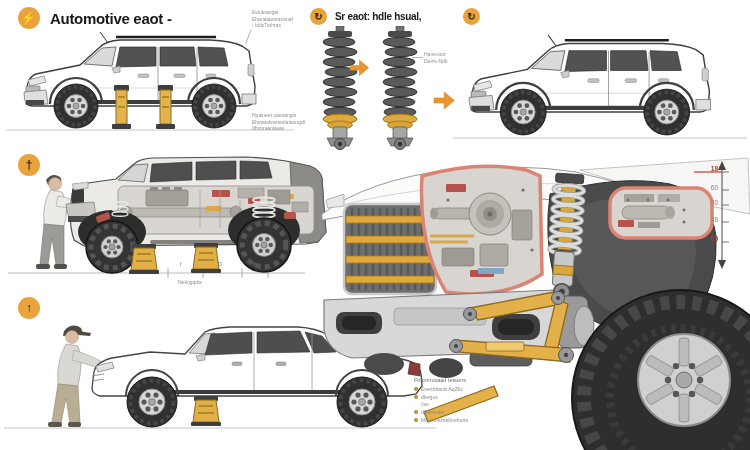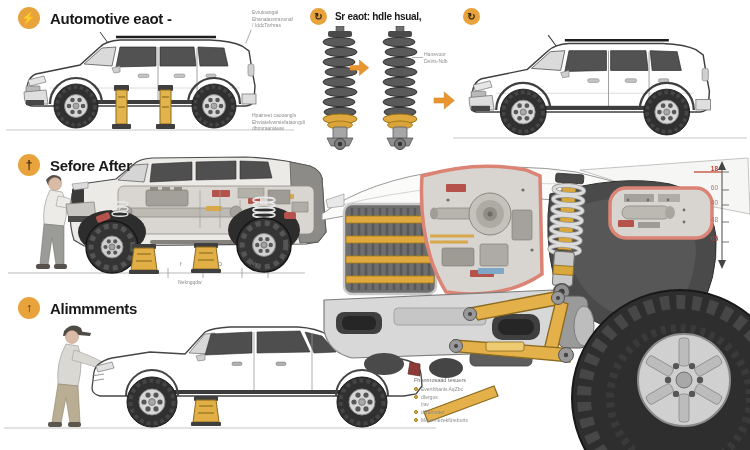--- a/index.html
+++ b/index.html
@@ -171,21 +171,20 @@
     </div>
     <svg width="300" height="118" viewBox="0 0 300 118" style="position:absolute;left:-6px;top:26px">
       <line x1="4" y1="112" x2="298" y2="112" stroke="#c9c9c9" stroke-width="1.2"></line>
       <use href="#suvg" transform="translate(16,7) scale(1.04)"></use>
     </svg>
   </section>
 
   <section class="panel" style="left:0;top:148px;width:336px;height:147px">
     <div class="hdr" style="left:18px;top:6px">
       <span class="badge lg">†</span>
-      <h2 class="t-lg">Sefore After</h2>
     </div>
     <svg width="336" height="147" viewBox="0 0 336 147" style="position:absolute;left:0;top:0">
       <line x1="8" y1="125" x2="305" y2="125" stroke="#b8b8b8" stroke-width="1"></line>
       <path d="M168,120 V130 M203,120 V130 M242,120 V130 M268,120 V130" stroke="#9a9a9a" stroke-width="0.8"></path>
 
       <g>
         <path d="M46,32 q6,-8 14,-3 q2,2 1,6 l-13,2 z" fill="#57504a"></path>
         <circle cx="55" cy="36" r="6.5" fill="#d9bba6" stroke="#b08f77" stroke-width="0.5"></circle>
         <path d="M50,42 Q42,58 44,76 L64,78 Q70,58 62,44 Z" fill="#ecebe7" stroke="#a8a8a4" stroke-width="0.8"></path>
         <path d="M58,48 Q72,50 80,56 L78,62 Q68,60 56,58 Z" fill="#ecebe7" stroke="#a8a8a4" stroke-width="0.7"></path>
@@ -243,21 +242,20 @@
     </svg>
     <span class="tick-label" style="left:180px;top:113px">f</span>
     <span class="tick-label" style="left:218px;top:113px">D</span>
     <span class="tick-label" style="left:252px;top:113px">%</span>
     <span class="dim-caption" style="left:178px;top:131px">Nekngqdw</span>
   </section>
 
   <section class="panel" style="left:0;top:293px;width:450px;height:157px">
     <div class="hdr" style="left:18px;top:4px">
       <span class="badge lg">↑</span>
-      <h2 class="t-lg">Alimmments</h2>
     </div>
     <svg width="440" height="150" viewBox="0 0 440 150" style="position:absolute;left:0;top:7px">
       <line x1="4" y1="128" x2="436" y2="128" stroke="#c6c6c6" stroke-width="1.2"></line>
 
       <g>
         <path d="M64,31 q8,-9 17,-3 l2,6 -20,2 z" fill="#4e4a45"></path>
         <polygon points="78,31 91,33 90,36 78,35" fill="#4e4a45"></polygon>
         <circle cx="72" cy="37" r="6.5" fill="#d9bba6" stroke="#b08f77" stroke-width="0.5"></circle>
         <path d="M66,44 Q56,62 58,84 L78,86 Q84,60 78,46 Z" fill="#dad8d3" stroke="#a9a7a2" stroke-width="0.8"></path>
         <path d="M74,50 Q92,56 102,62 L99,68 Q86,64 72,60 Z" fill="#dad8d3" stroke="#a9a7a2" stroke-width="0.7"></path>

